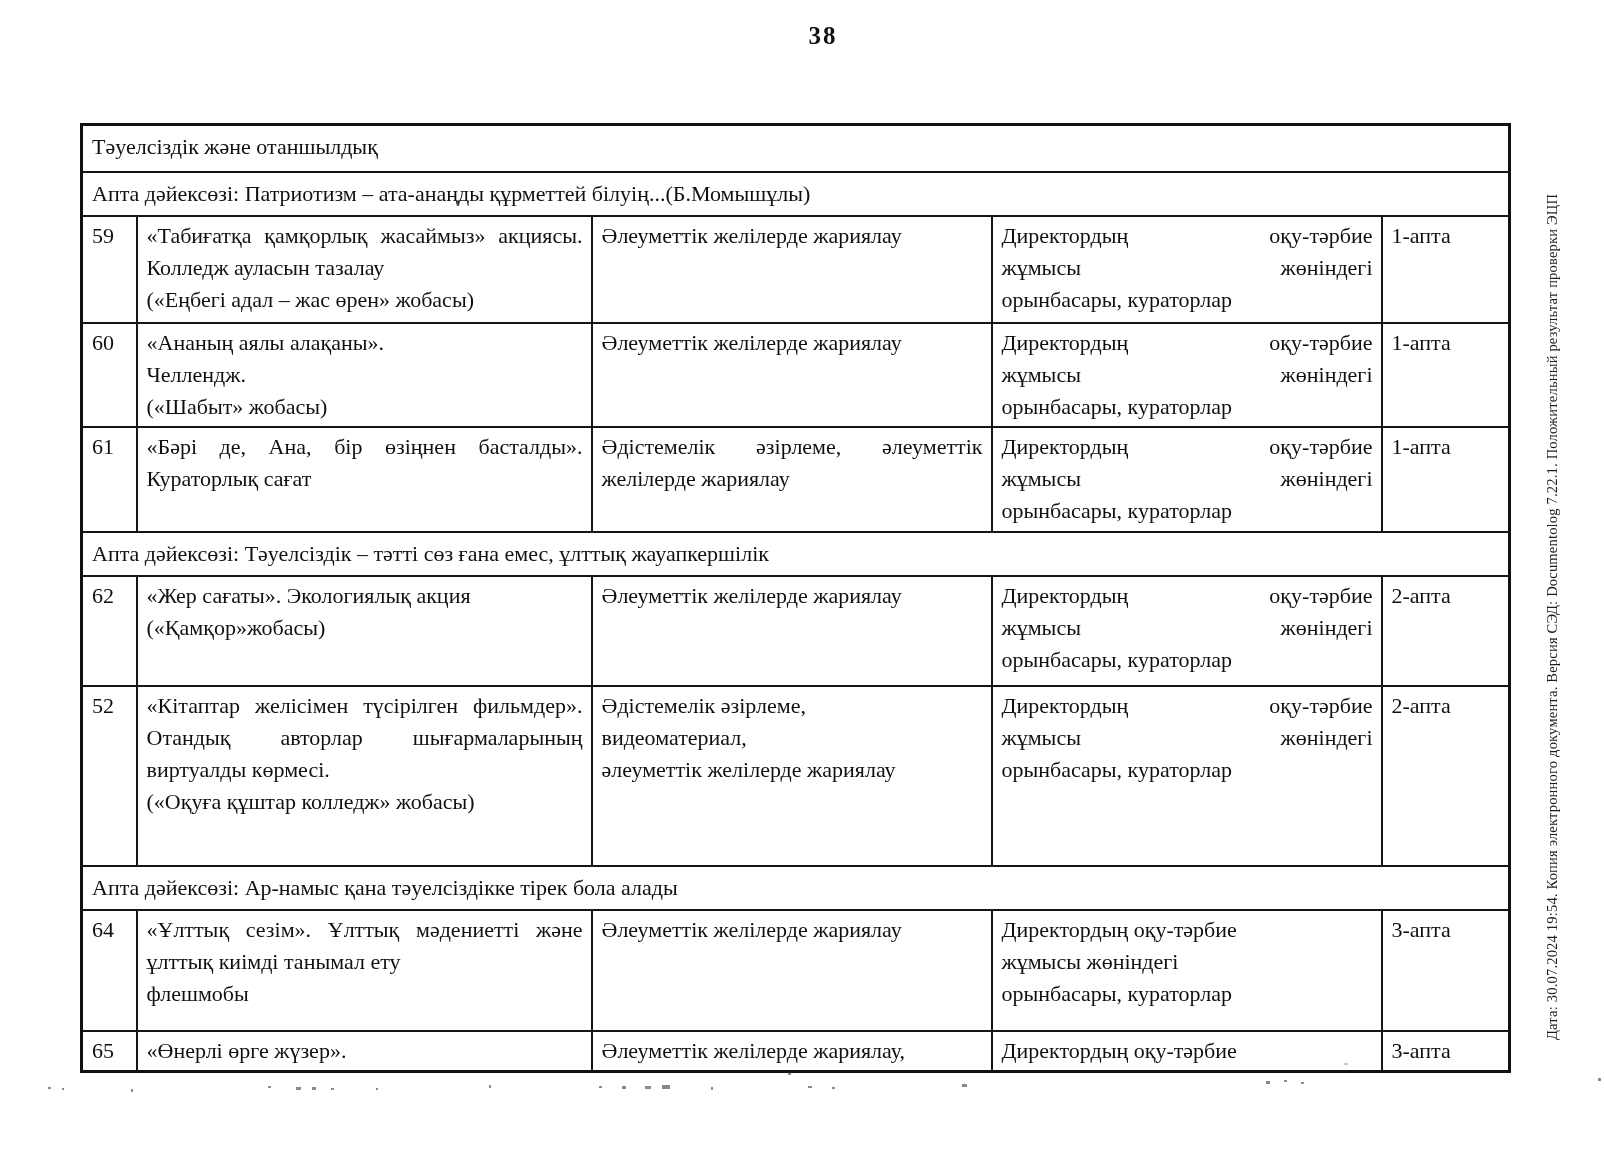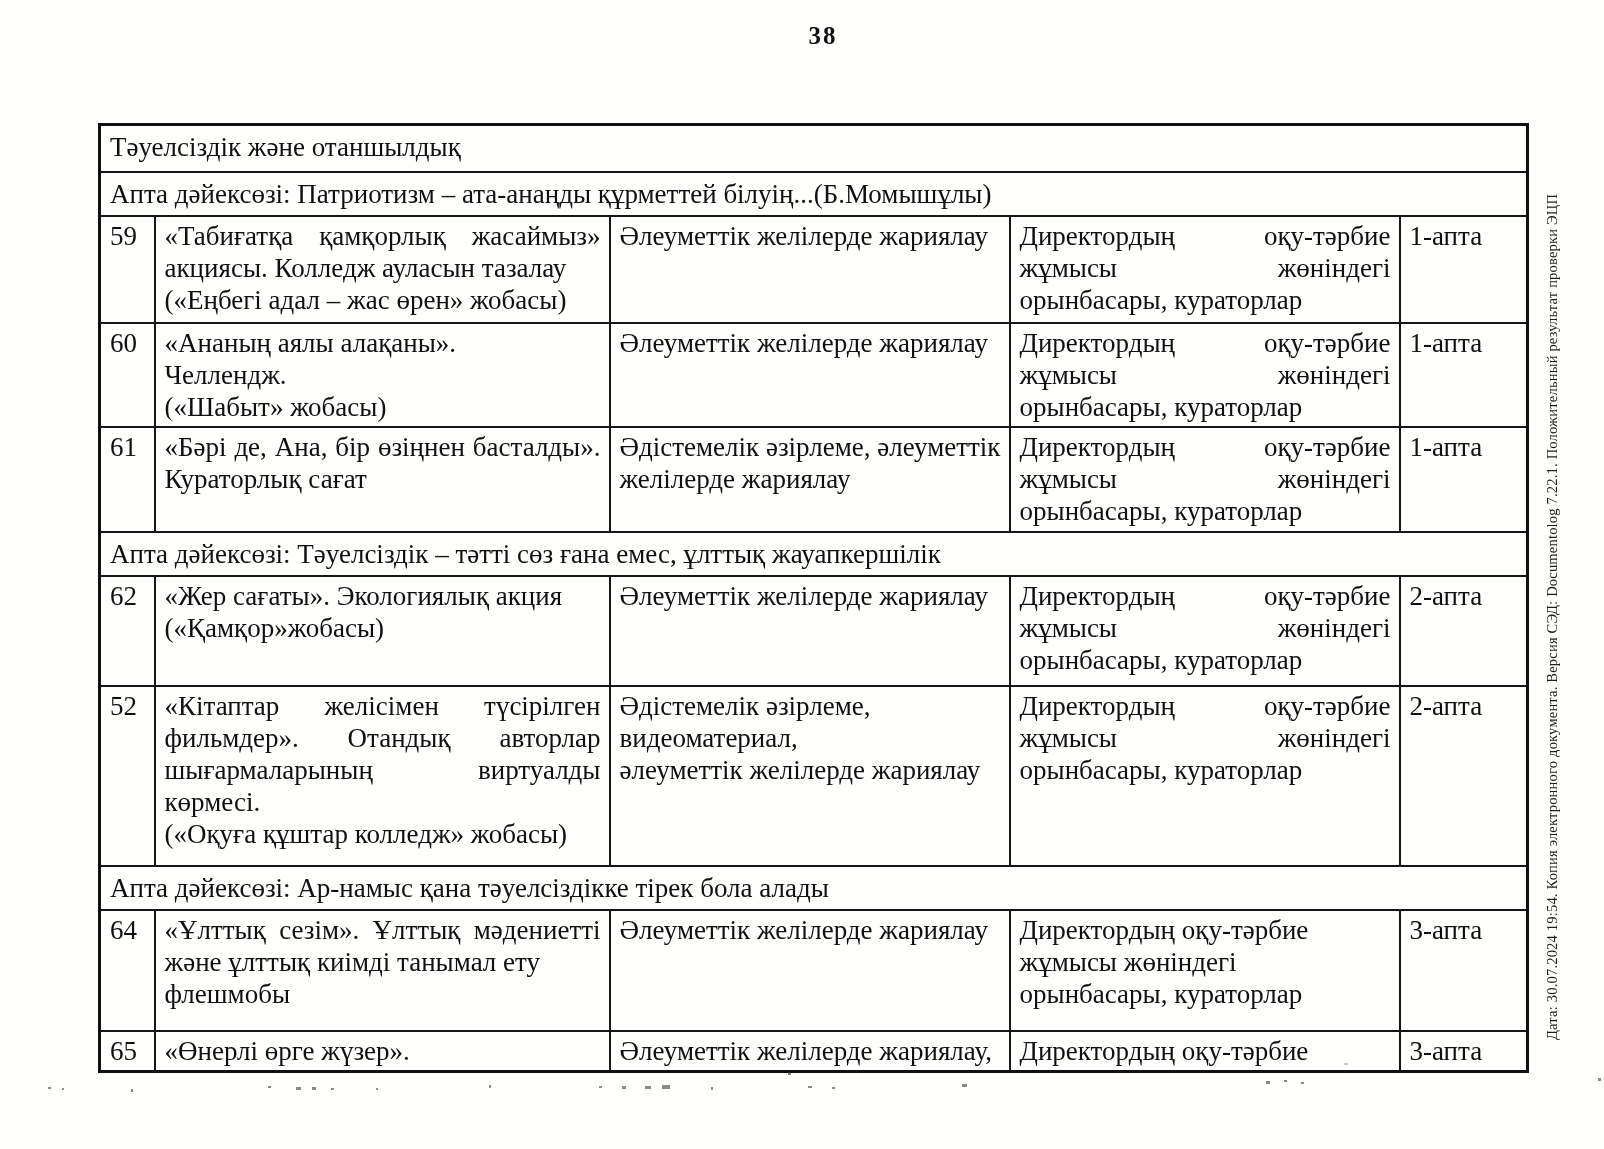--- a/index.html
+++ b/index.html
@@ -10,24 +10,24 @@
     overflow:hidden;
     font-family:"Liberation Serif","DejaVu Serif",serif;
     color:#101010;
   }
   .pagenum{
     position:absolute;top:22px;left:0;width:1604px;
     text-align:center;
     font-size:25px;font-weight:bold;letter-spacing:2px;margin-left:21px;
   }
   table.plan{
-    position:absolute;left:98px;top:123px;
+    position:absolute;left:80px;top:123px;
     width:1428px;
     border-collapse:collapse;table-layout:fixed;
-    font-size:27px;
+    font-size:22px;
   }
   table.plan td{
     border:2px solid #161616;
     vertical-align:top;
     padding:3px 8px 3px 9px;
     line-height:32px;
     overflow:hidden;
   }
   table.plan{border:3px solid #101010;}
   td.num{padding-left:13px;}

